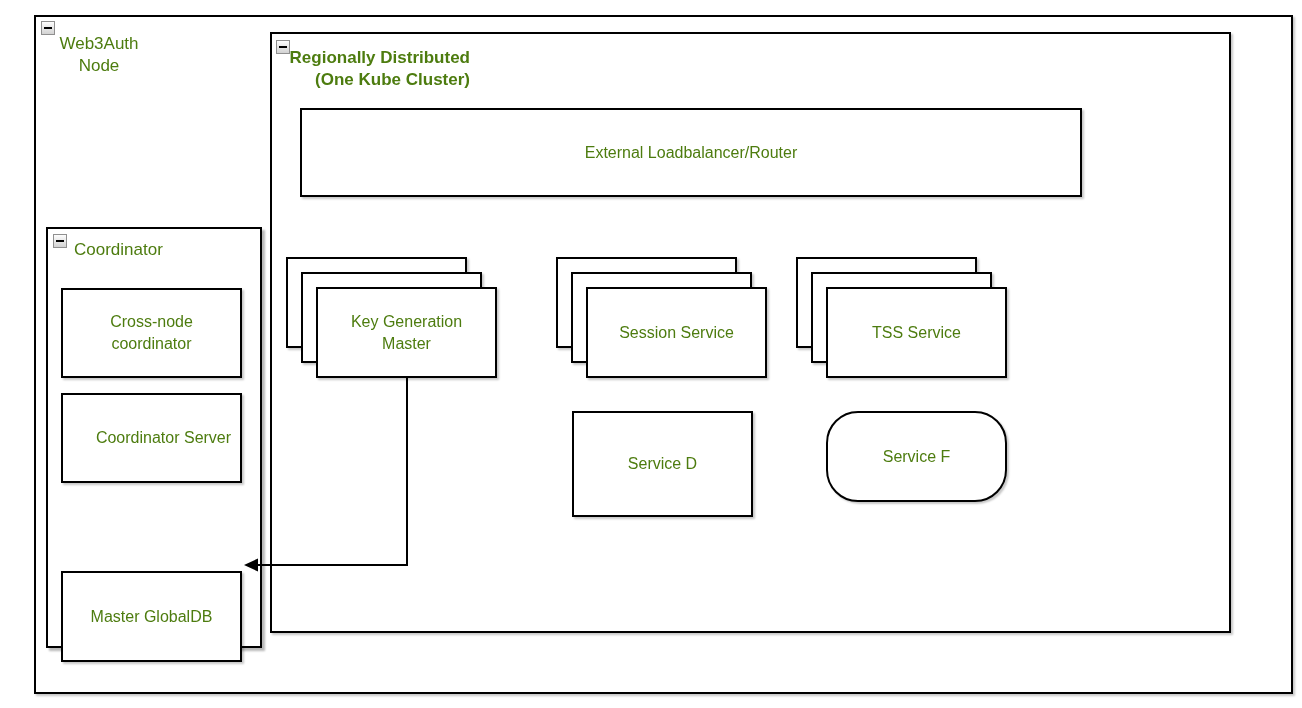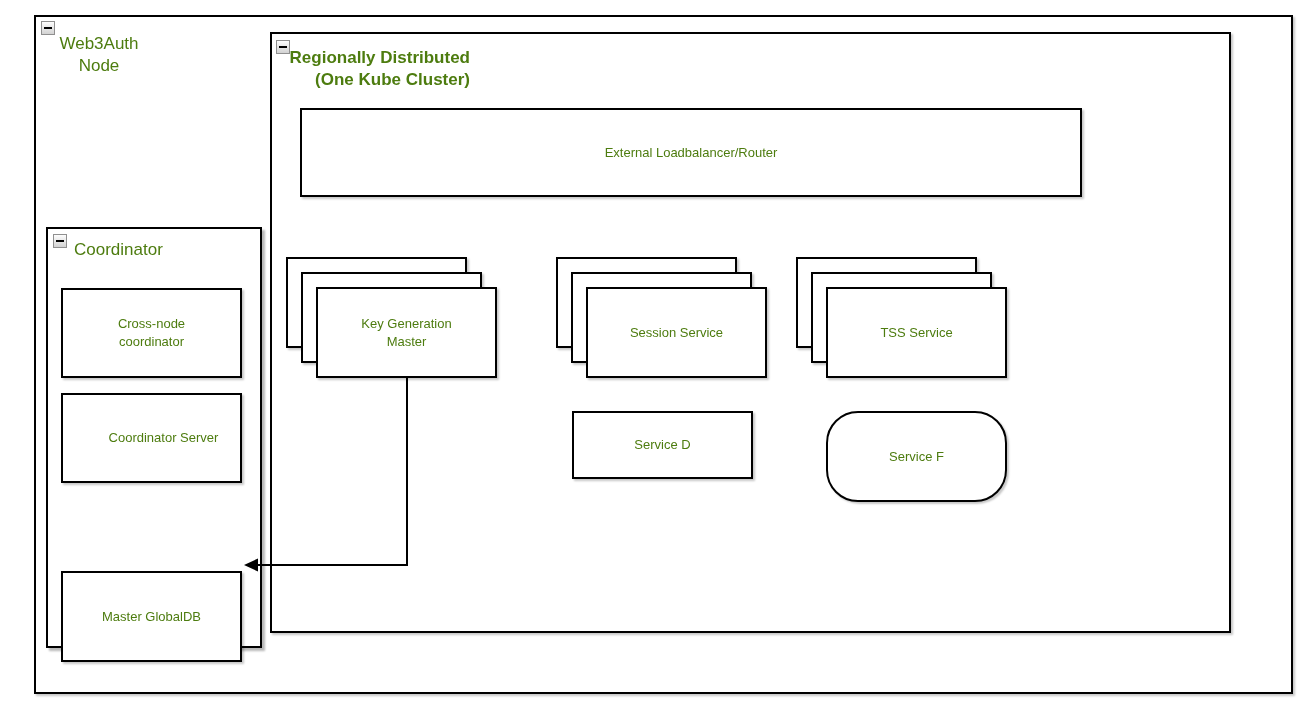--- a/index.html
+++ b/index.html
@@ -17,21 +17,21 @@
     background:#ffffff;
     border:2px solid #000000;
     box-sizing:border-box;
     box-shadow:2px 2px 2px rgba(0,0,0,0.22);
   }
   .flexc {
     display:flex; align-items:center; justify-content:center;
     text-align:center;
   }
   .label {
-    font-size:13px;
+    font-size:16px;
     line-height:1.35;
     white-space:pre-line;
   }
   .floatlabel {
     position:absolute;
     font-size:17px;
     line-height:1.3;
     white-space:pre-line;
   }
   .collapse {
@@ -93,21 +93,21 @@
       </div>
 
       <div>
         <div class="rect" style="left:788px; top:257px; width:181px; height:91px;"></div>
         <div class="rect" style="left:803px; top:272px; width:181px; height:91px;"></div>
         <div class="rect flexc" style="left:818px; top:287px; width:181px; height:91px;">
           <span class="label">TSS Service</span>
         </div>
       </div>
 
-      <div class="rect flexc" style="left:564px; top:411px; width:181px; height:68px;">
+      <div class="rect flexc" style="left:564px; top:411px; width:181px; height:106px;">
         <span class="label">Service D</span>
       </div>
 
       <div class="rect flexc" style="left:818px; top:411px; width:181px; height:91px;border-radius:32px;">
         <span class="label">Service F</span>
       </div>
     </div>
 
     <div>
       <div class="rect" style="left:38px; top:227px; width:216px; height:421px; box-shadow:3px 3px 2px rgba(0,0,0,0.28);"></div>

